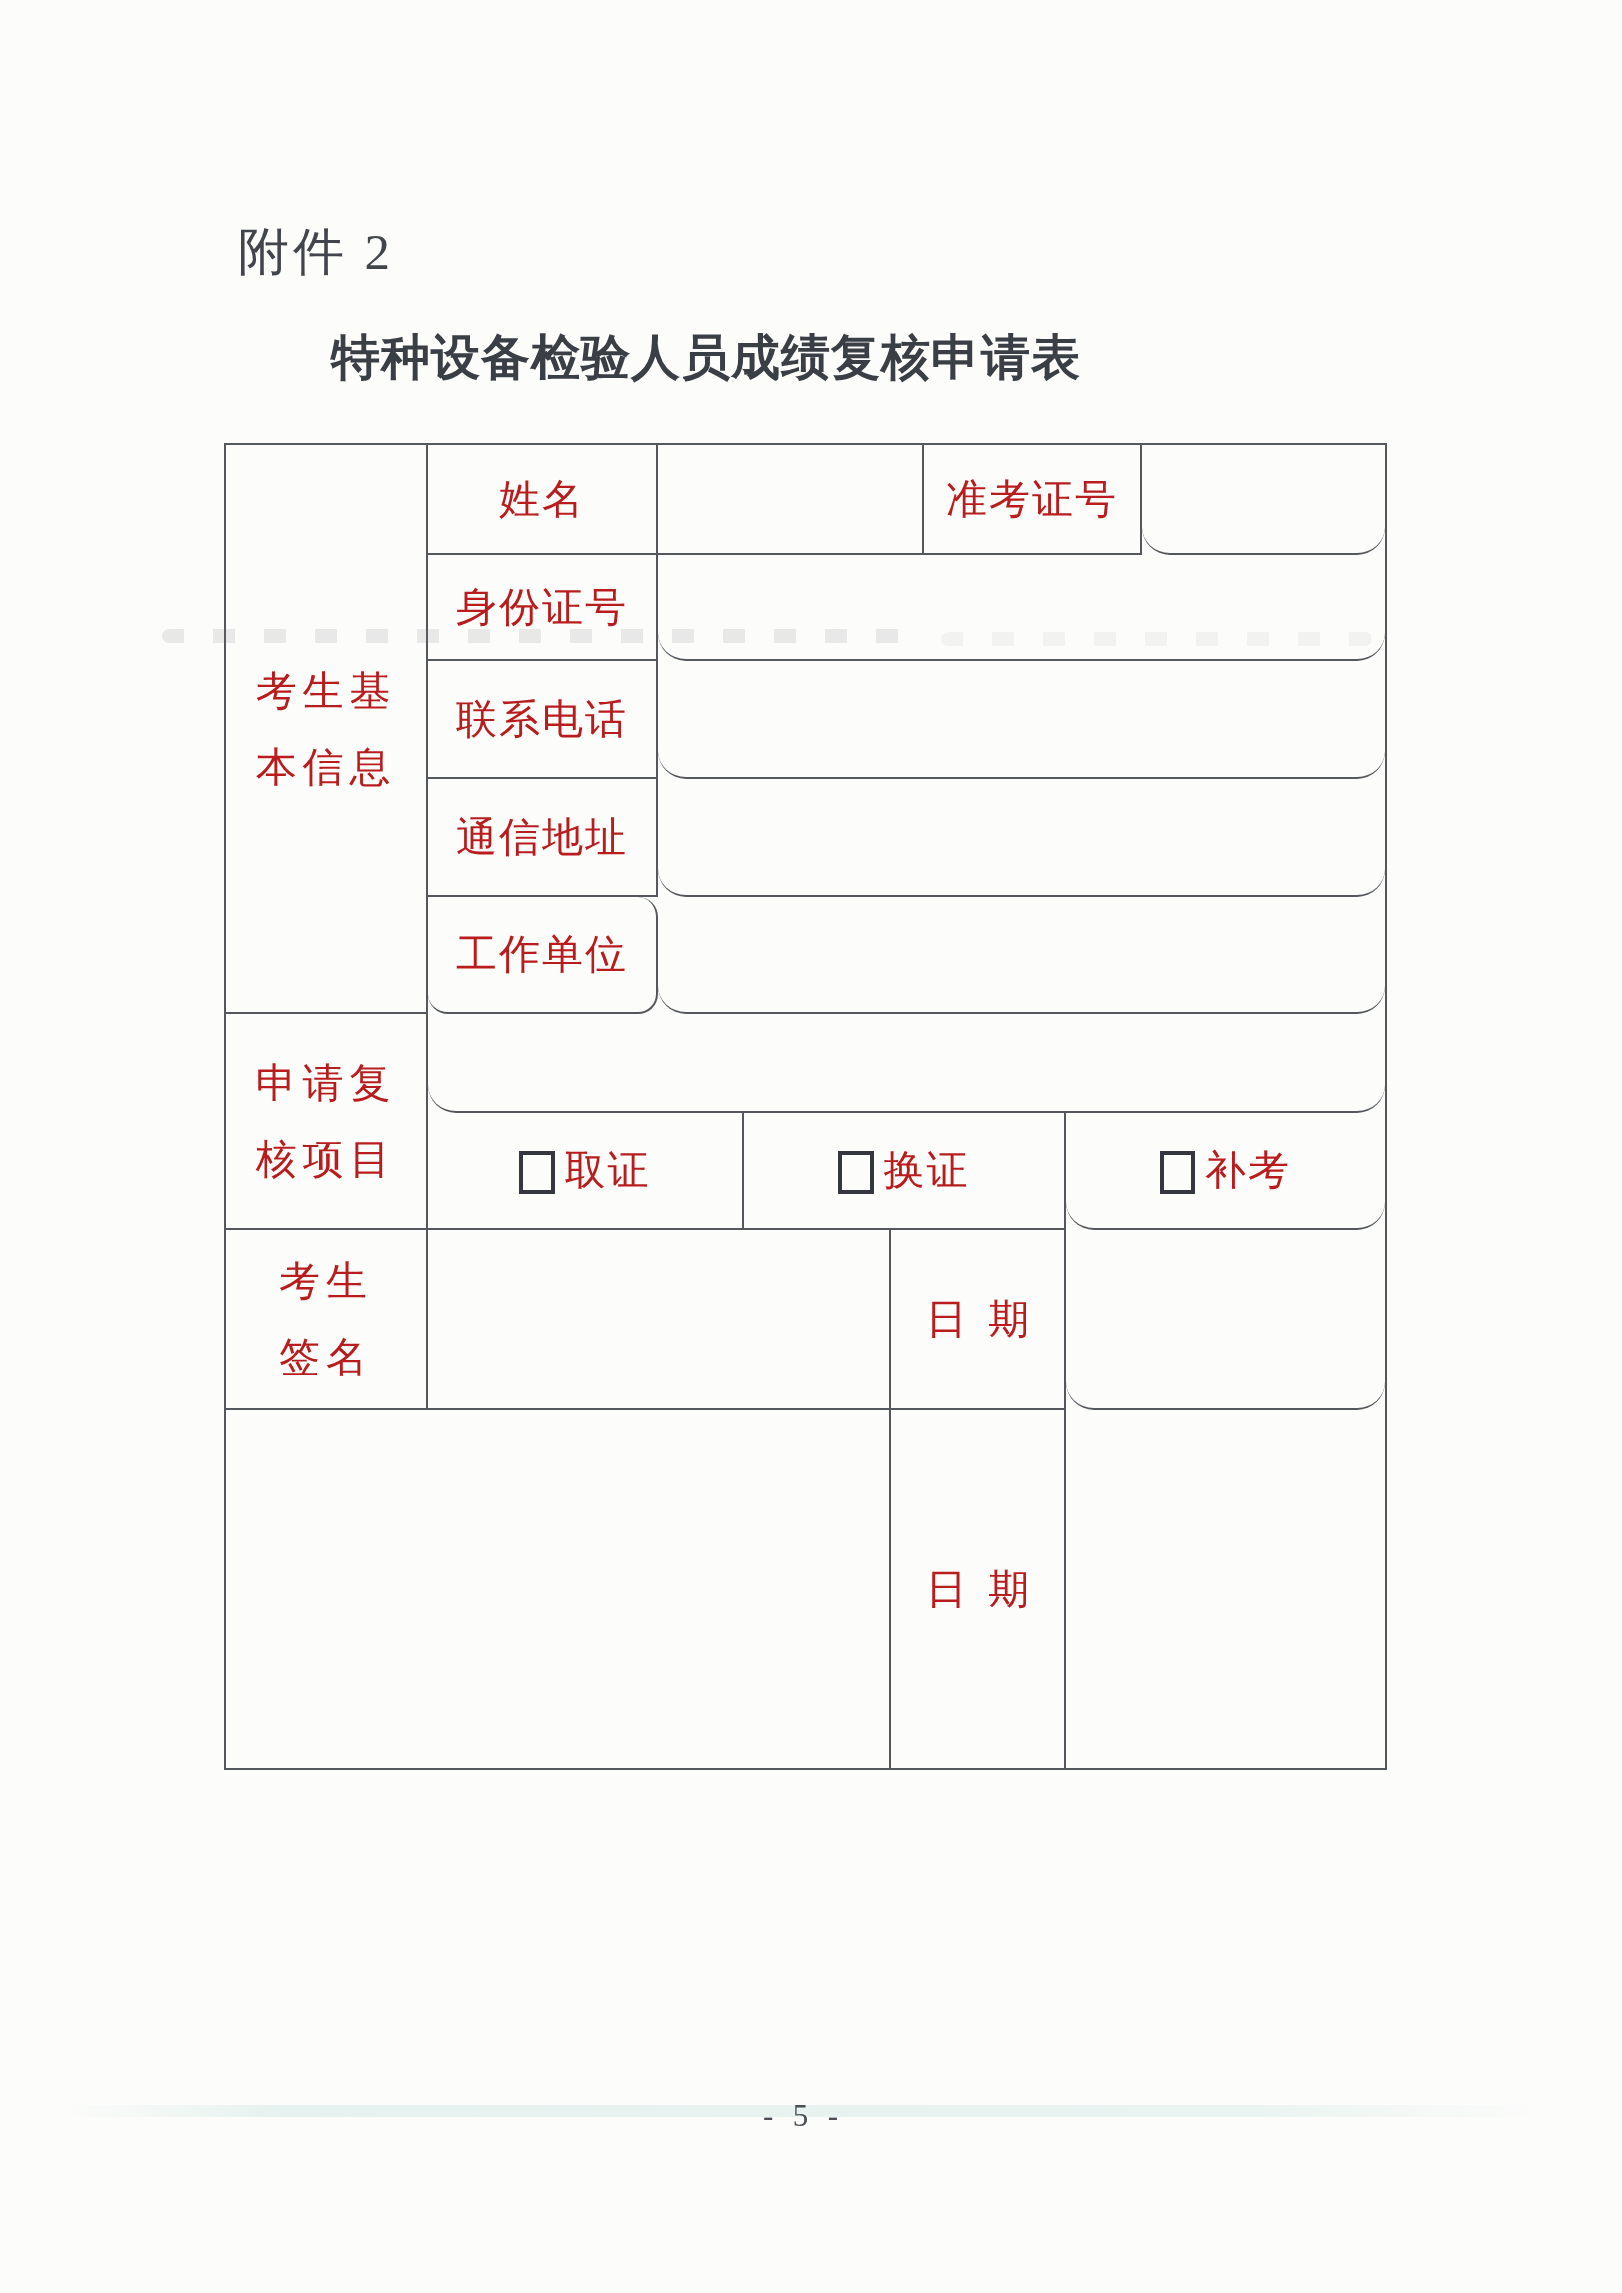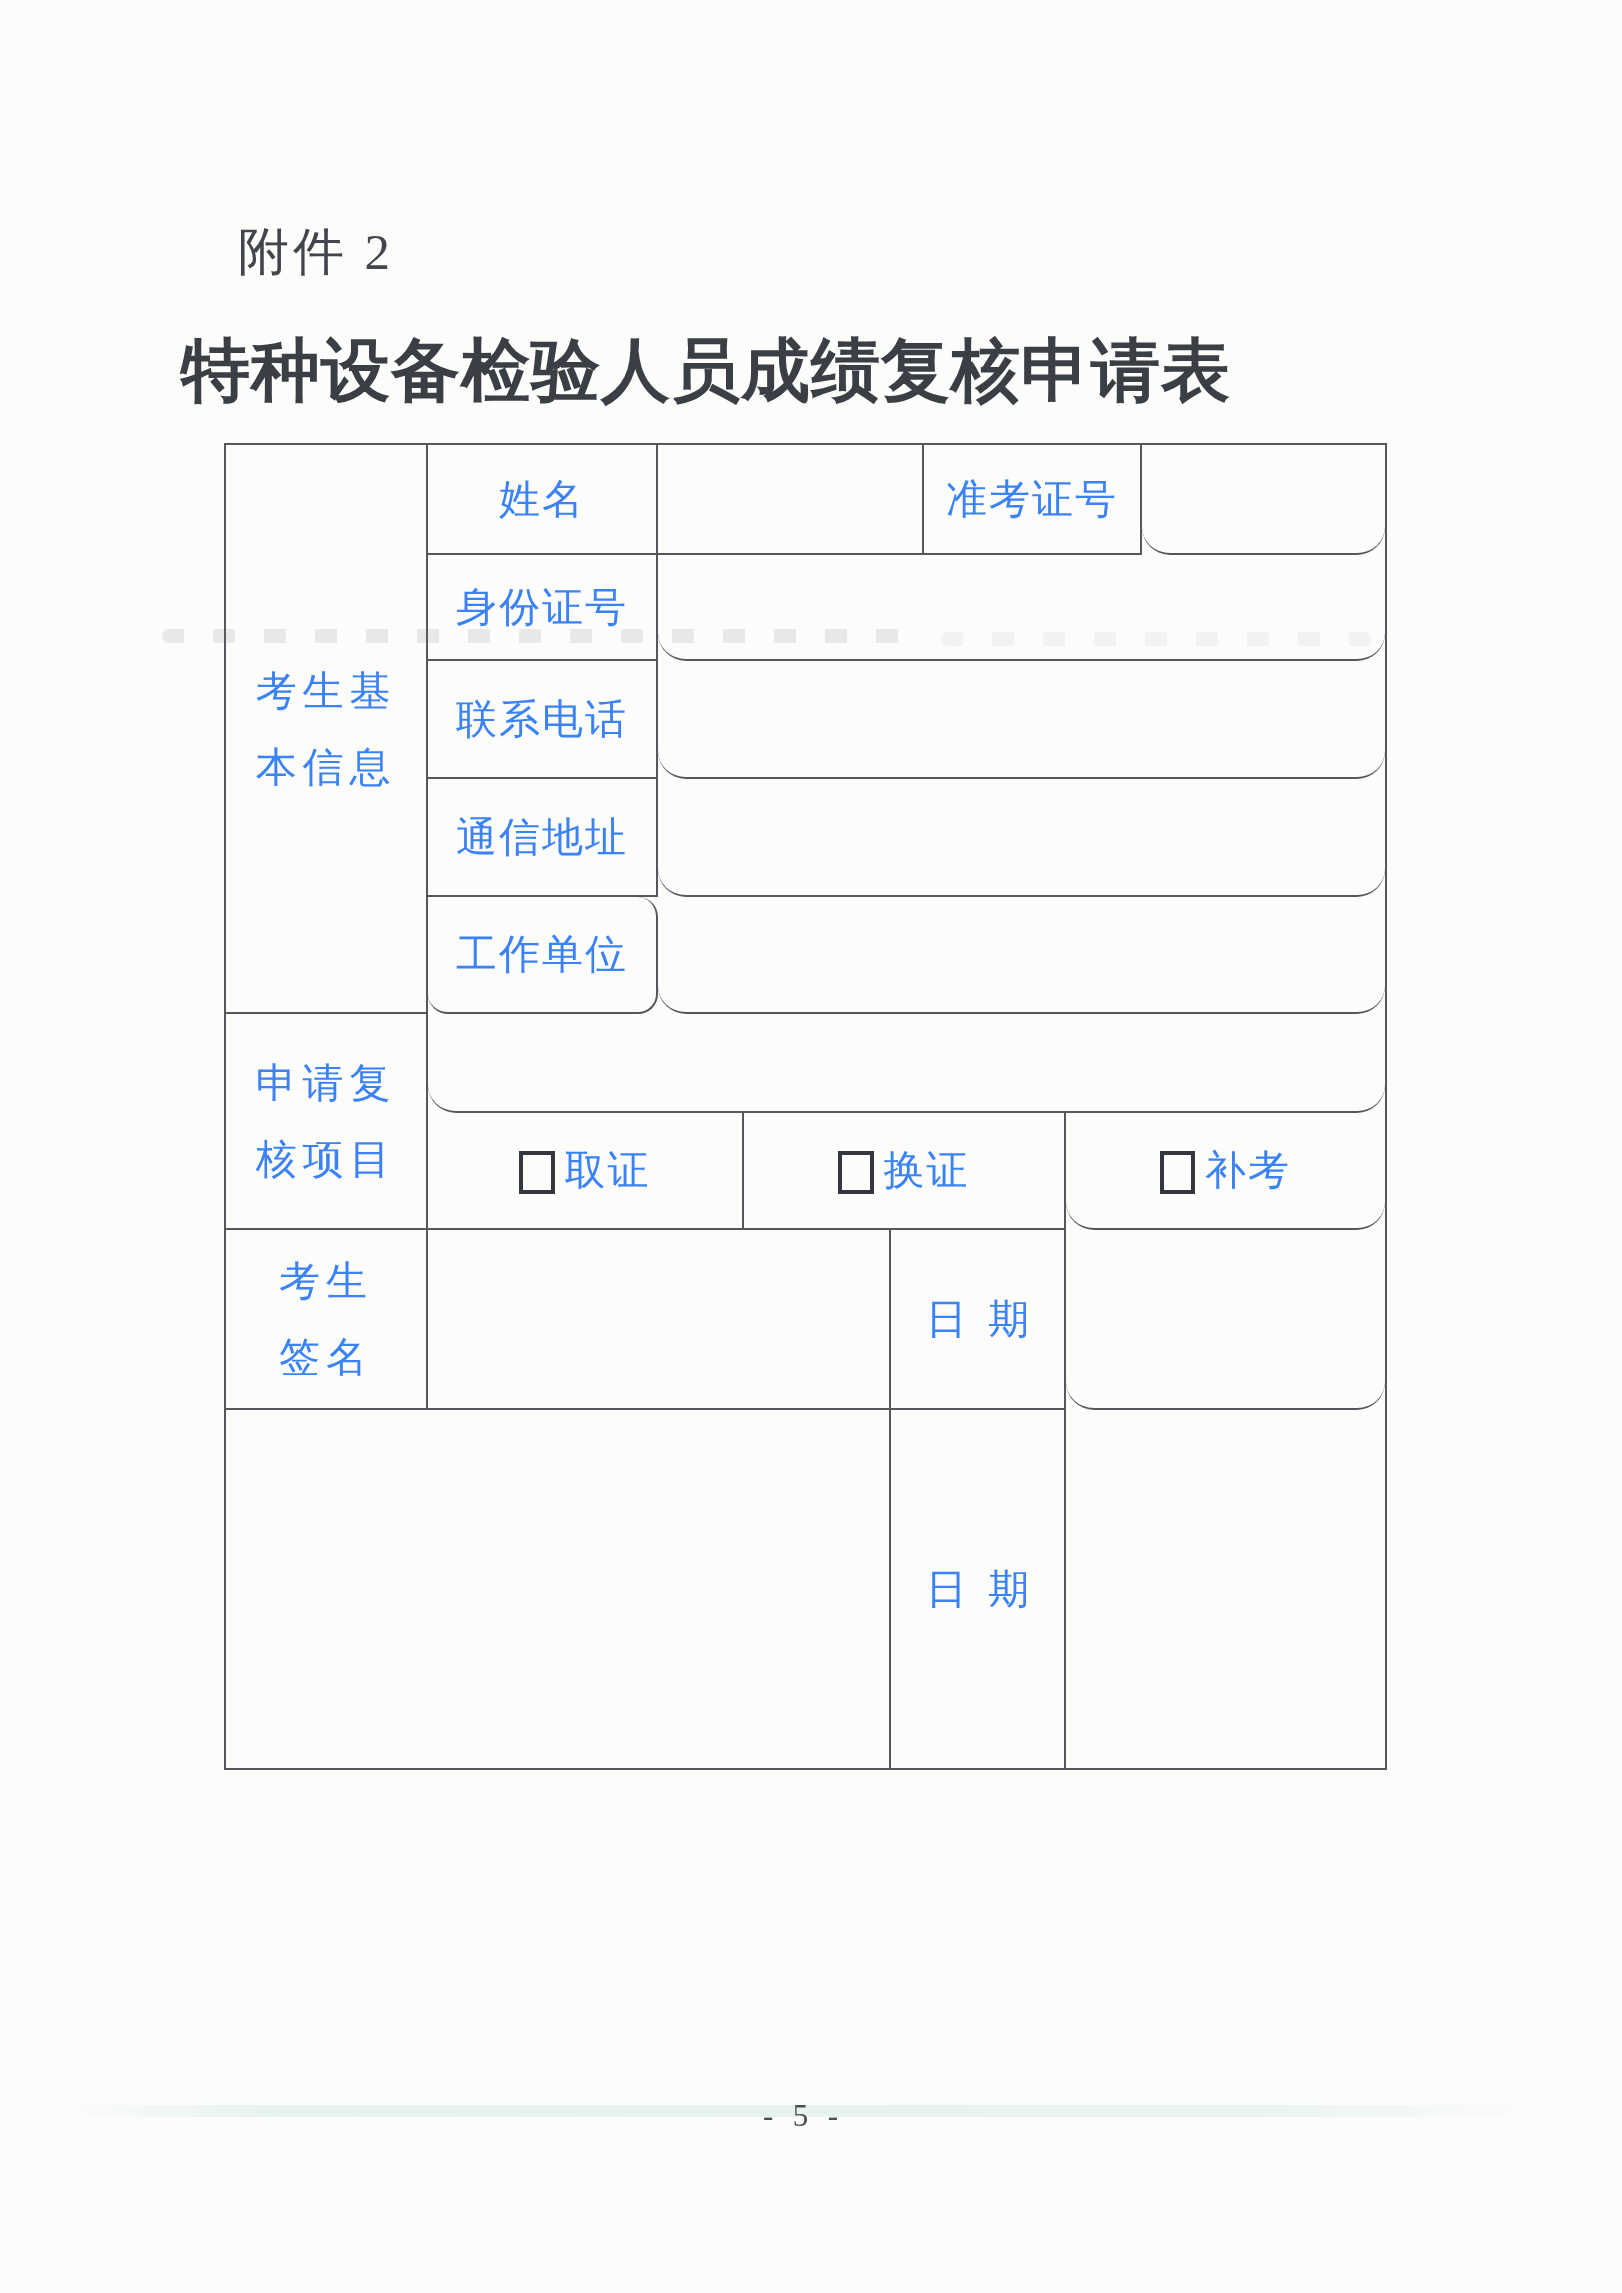--- a/index.html
+++ b/index.html
@@ -12,38 +12,38 @@
     font-family:"Liberation Serif","DejaVu Serif",serif;
     color:#3d4247;
   }
   .attachment{
     position:absolute;left:238px;top:218px;
     font-size:51px;letter-spacing:3.9px;color:#42464c;
   }
   .title{
     position:absolute;left:0;top:325px;width:1412px;
     margin:0;text-align:center;
-    font-size:69px;font-weight:bold;letter-spacing:1px;color:#3a3f46;
+    font-size:49px;font-weight:bold;letter-spacing:1px;color:#3a3f46;
   }
   .form-table{
     position:absolute;left:224px;top:443px;
     display:grid;
     grid-template-columns:202px 230px 86px 147px 33px 142px 76px 243px;
     grid-template-rows:110px 106px 118px 118px 117px 99px 117px 180px 358px;
     border:2px solid #54575b;
     border-bottom-width:2.9px;
     background:transparent;
   }
   .cell{
     border-right:2px solid #54575b;
     border-bottom:2px solid #54575b;
     display:flex;align-items:center;justify-content:center;
     text-align:left;
     font-size:41px;letter-spacing:2px;
-    color:#3b82f6;
+    color:#b91c1c;
     box-sizing:border-box;
   }
   .cell.no-r{border-right:none;border-radius:28px;}
   .cell.no-b{border-bottom:none;}
   .stack{flex-direction:column;line-height:76px;letter-spacing:5.9px;}
   .gapwide span{letter-spacing:21.6px;margin-right:-21.6px;}
   .option{gap:0;}
   .cbx{
     display:inline-block;width:27.4px;height:35px;
     border:4.9px solid #34383e;margin-right:9.8px;

